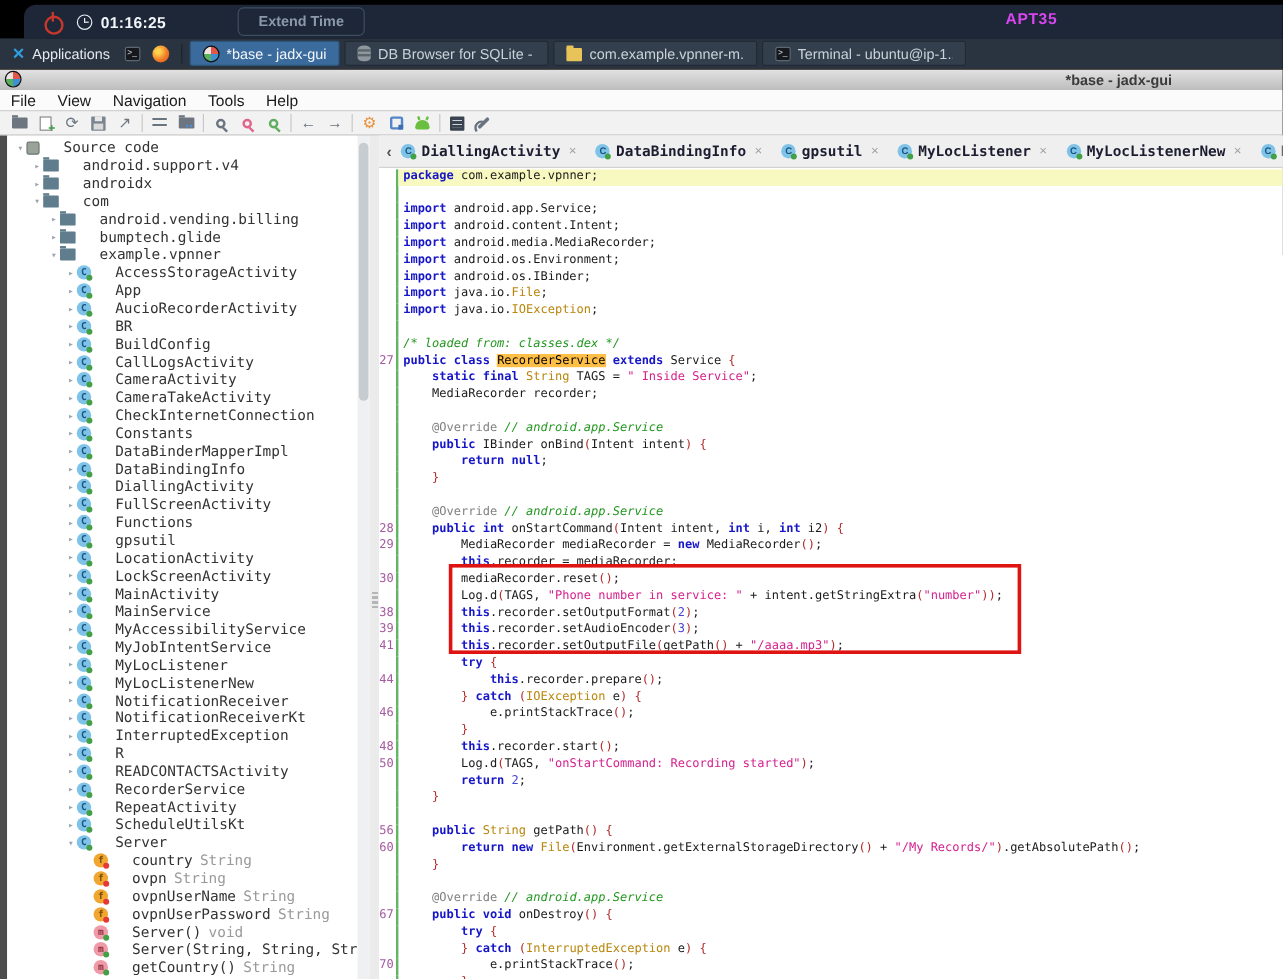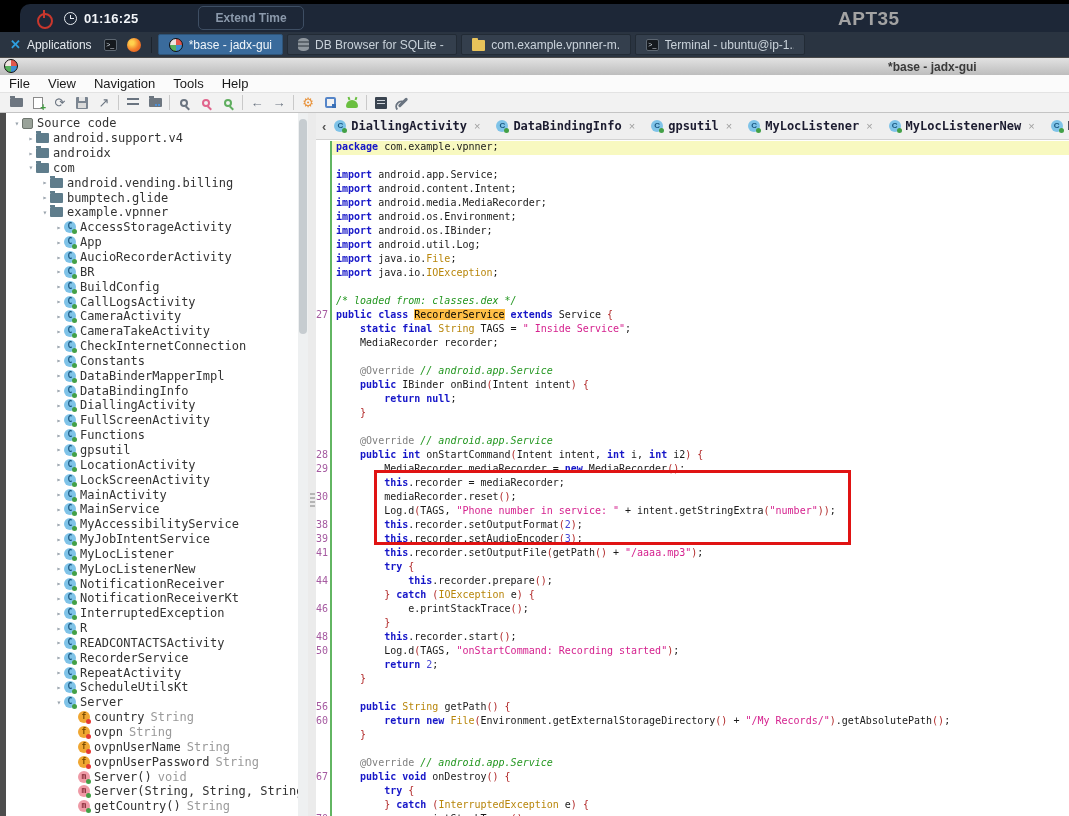--- a/index.html
+++ b/index.html
@@ -10,21 +10,21 @@
   .topbar { position:absolute; left:0; top:0; width:1069px; height:32px; background:#000; }
   .topbar-panel { position:absolute; left:20px; top:4px; right:0; bottom:0; background:#1d2737; border-radius:10px 0 0 0; display:flex; align-items:center; }
   .power-icon { width:16px; height:16px; margin-left:16px; position:relative; }
   .power-icon::before { content:""; position:absolute; left:1px; top:3px; width:12px; height:12px; border:2px solid #c8372d; border-radius:50%; }
   .power-icon::after { content:""; position:absolute; left:7px; top:0; width:2px; height:8px; background:#c8372d; }
   .clock-icon { width:13px; height:13px; border:1.5px solid #e8edf2; border-radius:50%; margin-left:12px; position:relative; }
   .clock-icon::before { content:""; position:absolute; left:4.5px; top:2px; width:1.5px; height:4px; background:#e8edf2; }
   .clock-icon::after { content:""; position:absolute; left:4.5px; top:5px; width:4px; height:1.5px; background:#e8edf2; }
   .time-text { color:#f2f5f9; font-size:13px; font-weight:bold; margin-left:7px; letter-spacing:.3px; }
   .extend-btn { margin-left:60px; background:transparent; border:1px solid #3e4e63; border-radius:5px; color:#8b99ab; font-size:12px; font-weight:bold; padding:4px 16px; cursor:pointer; font-family:"Liberation Sans", sans-serif; }
-  .apt-title { position:absolute; left:818px; top:4px; color:#a3a3a3; font-size:19px; font-weight:bold; letter-spacing:.5px; }
+  .apt-title { position:absolute; left:818px; top:4px; color:#d946ef; font-size:13px; font-weight:bold; letter-spacing:.5px; }
 
   
   .taskbar { position:absolute; left:0; top:32px; width:1069px; height:25px; background:#2a3441; display:flex; align-items:center; }
   .apps-button { display:flex; align-items:center; gap:6px; padding:0 8px 0 10px; height:100%; }
   .xfce-icon { color:#2e9fe0; font-weight:bold; font-size:13px; }
   .apps-label { color:#e4e9ee; font-size:12px; }
   .mini-term { width:13px; height:12px; background:#15191e; border:1px solid #5d6772; border-radius:2px; color:#cfd6dd; font-size:7px; line-height:10px; text-align:center; margin:0 4px; }
   .firefox-icon { width:14px; height:14px; border-radius:50%; background:radial-gradient(circle at 35% 35%, #ffd24d 15%, #f27c2a 55%, #d9521a 100%); margin:0 6px; }
   .tb-sep { width:1px; height:16px; background:#1b232d; margin:0 4px; }
   .win-btn { display:flex; align-items:center; gap:6px; height:21px; margin:0 2px; padding:0 10px; background:#343f4d; border:1px solid #222b35; border-radius:2px; max-width:170px; }
@@ -71,21 +71,21 @@
   .g-log::after { content:""; position:absolute; left:2px; top:3px; right:2px; height:6px; background:repeating-linear-gradient(#cfd4da 0 1px, transparent 1px 3px); }
   .g-wrench { width:12px; height:3px; background:#6a7480; transform:rotate(-45deg); border-radius:2px; position:relative; }
   .g-wrench::before { content:""; position:absolute; left:-4px; top:-3px; width:8px; height:8px; border:2px solid #6a7480; border-radius:50%; clip-path:polygon(0 0,100% 0,100% 45%,0 45%); }
 
   
   .content { position:absolute; left:0; top:113px; width:1069px; height:703px; background:#fff; }
   .left-strip { position:absolute; left:0; top:0; width:6px; height:703px; background:#4d4d4d; }
   .tree { position:absolute; left:6px; top:0; width:292px; height:703px; background:#fff; overflow:hidden; padding-top:3px; font-family:"DejaVu Sans Mono", monospace; }
   .tree-row { height:14.85px; display:flex; align-items:center; white-space:nowrap; }
   .tree-arrow { width:10px; text-align:center; color:#9aa4ad; font-size:8px; flex:none; }
-  .tree-label { font-size:12px; color:#333; margin-left:4px; }
+  .tree-label { font-size:12px; color:#333; margin-left:20px; }
   .tree-detail { font-size:12px; color:#9a9a9a; margin-left:6px; }
   .t-folder { flex:none; width:13px; height:10px; background:#5f7d8c; border-radius:1px; position:relative; }
   .t-folder::before { content:""; position:absolute; left:0; top:-2px; width:5px; height:2px; background:#5f7d8c; }
   .t-root { flex:none; width:11px; height:11px; background:#9aa39a; border:1px solid #6e756e; border-radius:2px; }
   .bub { flex:none; width:12px; height:12px; border-radius:50%; position:relative; font-size:8px; font-weight:bold; text-align:center; line-height:12px; }
   .bub::after { content:""; position:absolute; width:5px; height:5px; border-radius:50%; right:-1px; bottom:-1px; }
   .bub.cls { background:#7fc3e8; color:#19567f; } .bub.cls::after { background:#43a047; }
   .bub.fld { background:#f0a732; color:#7a4d00; } .bub.fld::after { background:#e53935; }
   .bub.mth { background:#ef9aa6; color:#8c2f3d; } .bub.mth::after { background:#43a047; }
   .tree-scrollbar { position:absolute; left:298px; top:0; width:10px; height:703px; background:#eef0f1; }
@@ -518,21 +518,20 @@
           </div>
       </div>
       <div class="code-scroll" id="code">
           <div class="code-row hl"><span class="gut"></span><span class="cl"><span class="tok-kw">package</span><span class="tok-pl"> com.example.vpnner;</span></span></div>
           <div class="code-row"><span class="gut"></span><span class="cl"></span></div>
           <div class="code-row"><span class="gut"></span><span class="cl"><span class="tok-kw">import</span><span class="tok-pl"> android.app.Service;</span></span></div>
           <div class="code-row"><span class="gut"></span><span class="cl"><span class="tok-kw">import</span><span class="tok-pl"> android.content.Intent;</span></span></div>
           <div class="code-row"><span class="gut"></span><span class="cl"><span class="tok-kw">import</span><span class="tok-pl"> android.media.MediaRecorder;</span></span></div>
           <div class="code-row"><span class="gut"></span><span class="cl"><span class="tok-kw">import</span><span class="tok-pl"> android.os.Environment;</span></span></div>
           <div class="code-row"><span class="gut"></span><span class="cl"><span class="tok-kw">import</span><span class="tok-pl"> android.os.IBinder;</span></span></div>
-          <div class="code-row"><span class="gut"></span><span class="cl"><span class="tok-kw">import</span><span class="tok-pl"> android.util.Log;</span></span></div>
           <div class="code-row"><span class="gut"></span><span class="cl"><span class="tok-kw">import</span><span class="tok-pl"> java.io.</span><span class="tok-cls">File</span><span class="tok-pl">;</span></span></div>
           <div class="code-row"><span class="gut"></span><span class="cl"><span class="tok-kw">import</span><span class="tok-pl"> java.io.</span><span class="tok-cls">IOException</span><span class="tok-pl">;</span></span></div>
           <div class="code-row"><span class="gut"></span><span class="cl"></span></div>
           <div class="code-row"><span class="gut"></span><span class="cl"><span class="tok-com">/* loaded from: classes.dex */</span></span></div>
           <div class="code-row"><span class="gut">27</span><span class="cl"><span class="tok-kw">public class </span><span class="tok-mark">RecorderService</span><span class="tok-kw"> extends </span><span class="tok-pl">Service </span><span class="tok-pun">{</span></span></div>
           <div class="code-row"><span class="gut"></span><span class="cl"><span class="tok-kw">    static final </span><span class="tok-cls">String</span><span class="tok-pl"> TAGS = </span><span class="tok-str">" Inside Service"</span><span class="tok-pl">;</span></span></div>
           <div class="code-row"><span class="gut"></span><span class="cl"><span class="tok-pl">    MediaRecorder recorder;</span></span></div>
           <div class="code-row"><span class="gut"></span><span class="cl"></span></div>
           <div class="code-row"><span class="gut"></span><span class="cl"><span class="tok-ann">    @Override </span><span class="tok-com">// android.app.Service</span></span></div>
           <div class="code-row"><span class="gut"></span><span class="cl"><span class="tok-kw">    public </span><span class="tok-pl">IBinder onBind</span><span class="tok-pun">(</span><span class="tok-pl">Intent intent</span><span class="tok-pun">) {</span></span></div>

